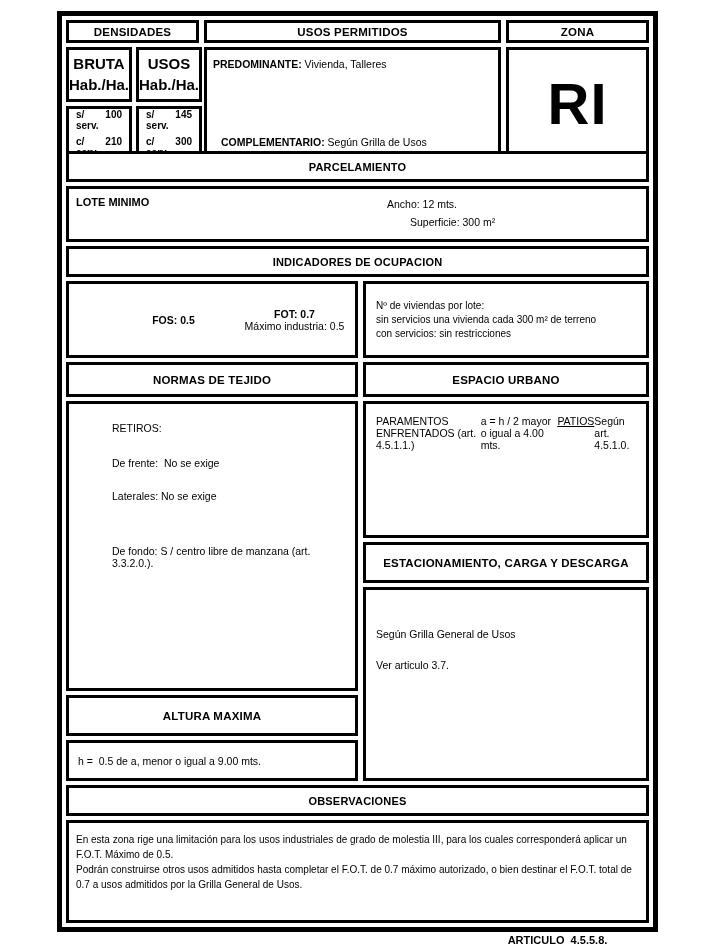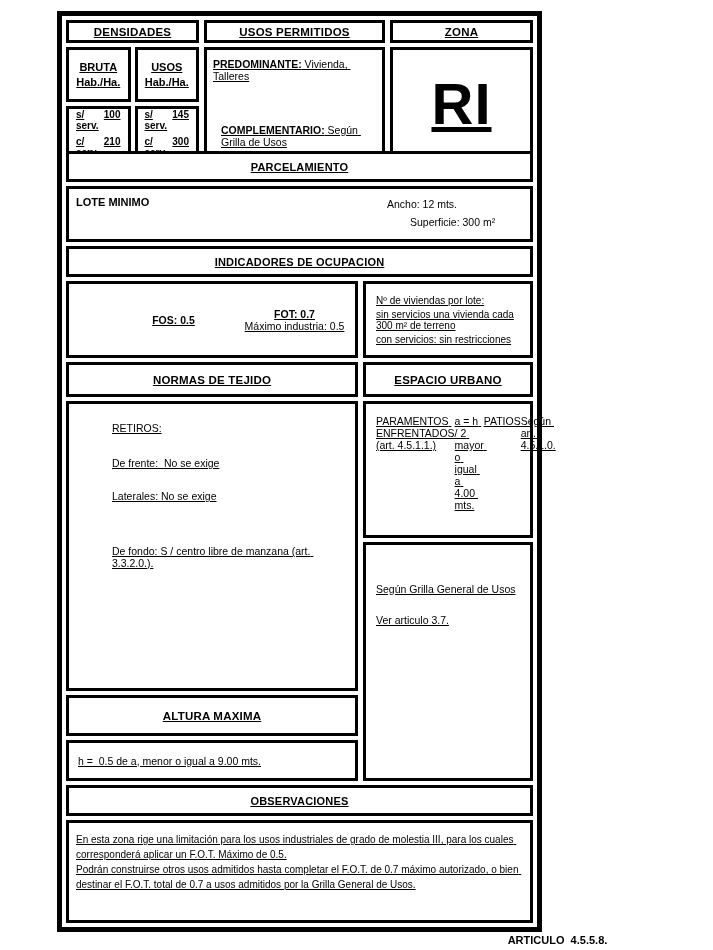--- a/index.html
+++ b/index.html
@@ -3,39 +3,39 @@
 <meta charset="utf-8">
 <style>
   html,body { margin:0; padding:0; }
   body {
     width:713px; height:950px; position:relative;
     background:#ffffff; color:#000;
     font-family:"Liberation Sans", sans-serif;
     -webkit-font-smoothing:antialiased;
   }
   .sheet {
-    position:absolute; left:57px; top:11px; width:485px; height:921px;
+    position:absolute; left:57px; top:11px; width:601px; height:921px;
     border:5px solid #000; box-sizing:border-box; background:#fff;
-    padding:4px; display:flex; flex-direction:column; gap:4px;text-decoration:underline;
+    padding:4px; display:flex; flex-direction:column; gap:4px;
   }
   .box { border:3px solid #000; box-sizing:border-box; background:#fff; }
   .hdr {
     display:flex; align-items:center; justify-content:center;
     font-weight:bold; font-size:11.5px; letter-spacing:.2px; text-align:center;
   }
   .hdr-lg { font-size:11px; }
   .txt { font-size:10.5px; white-space:pre-wrap; }
 
   
   .top-row { height:127px; flex:0 0 auto; display:grid; grid-template-columns:133px 1fr 143px; gap:5px; }
   .col { display:flex; flex-direction:column; gap:4px; min-width:0; }
   .dens-hdr, .usos-hdr, .zona-hdr { height:23px; flex:0 0 auto; }
   .dens-grid { flex:1; display:grid; grid-template-columns:1fr 1fr; grid-template-rows:1fr 1fr; gap:4px; }
   .dens-cell { display:flex; flex-direction:column; align-items:center; justify-content:center;
-               font-weight:bold; font-size:11px; line-height:1.35; }
+               font-weight:bold; font-size:15px; line-height:1.35; }
   .serv-cell { display:flex; flex-direction:column; justify-content:center; gap:5px; padding:0 7px;
                font-weight:bold; font-size:10px; }
   .serv-line { display:flex; justify-content:space-between; }
   .usos-body { flex:1; padding:8px 6px 10px 6px; display:flex; flex-direction:column; justify-content:space-between; }
   .usos-line { font-size:10.5px; white-space:pre-wrap; }
   .usos-line b { font-size:10.5px; }
   .usos-line.indent { padding-left:8px; }
   .zona-body { flex:1; display:flex; align-items:center; justify-content:center; }
   .zona-code { font-size:58px; font-weight:bold; line-height:1; letter-spacing:1px; }
 
@@ -177,20 +177,21 @@
     </div>
 
     <div class="col">
       <div class="box hdr sub-hdr">ESPACIO URBANO</div>
       <div class="box param-box">
         <span class="txt">PARAMENTOS ENFRENTADOS (art. 4.5.1.1.)</span>
         <span class="txt">a = h / 2 mayor o igual a 4.00 mts.</span>
         <span class="txt underline">PATIOS</span>
         <span class="txt">Según art. 4.5.1.0.</span>
       </div>
+      <div class="box hdr esta-hdr">ESTACIONAMIENTO, CARGA Y DESCARGA</div>
       <div class="box esta-box">
         <span class="txt">Según Grilla General de Usos</span>
         <span class="txt esta-line2">Ver articulo 3.7.</span>
       </div>
     </div>
   </div>
 
   <div class="box hdr hdr-lg band-hdr">OBSERVACIONES</div>
   <div class="box obs-body">
     <p>En esta zona rige una limitación para los usos industriales de grado de molestia III, para los cuales corresponderá aplicar un F.O.T. Máximo de 0.5.</p>

